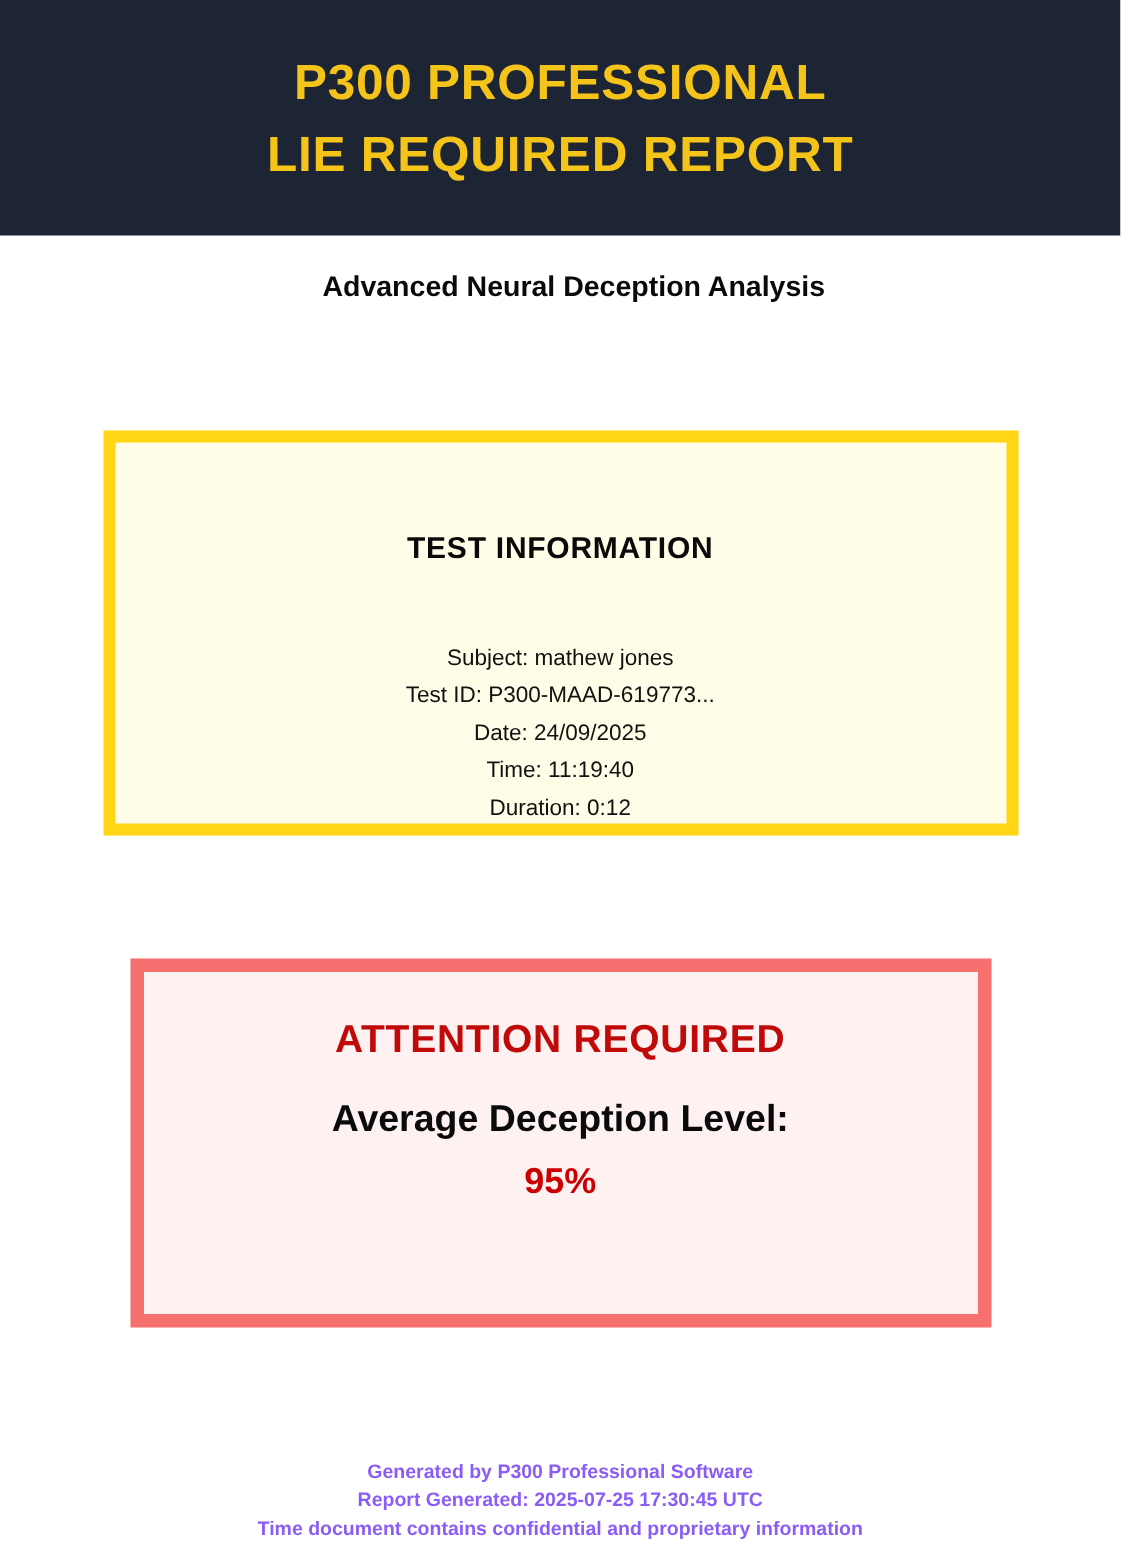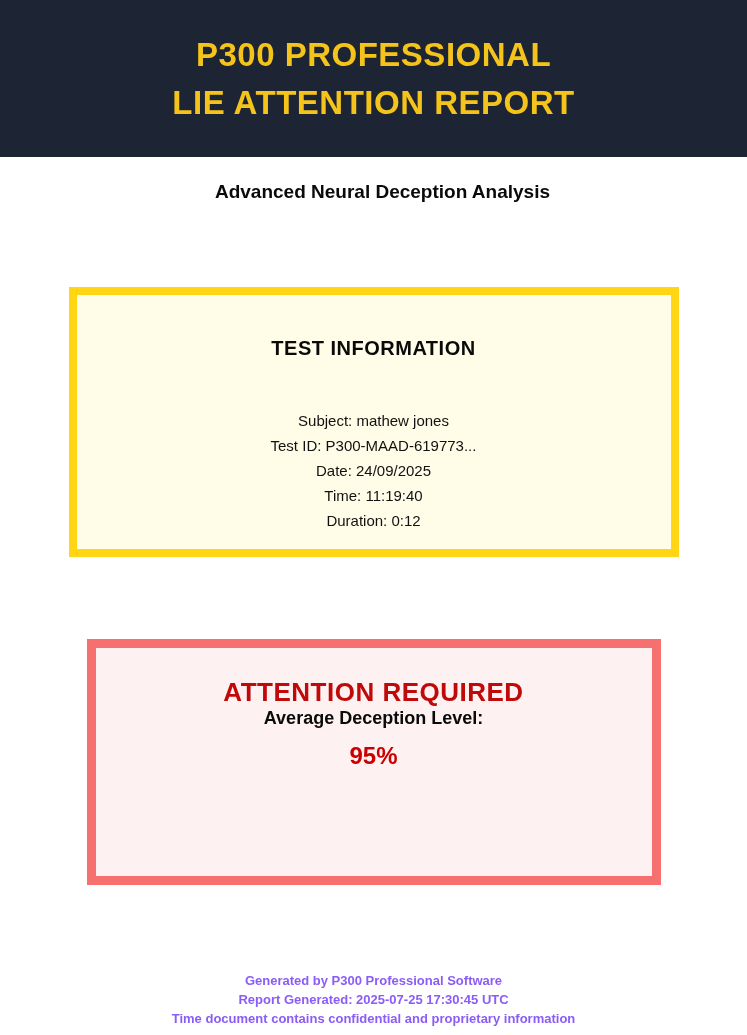--- a/index.html
+++ b/index.html
@@ -45,21 +45,21 @@
   }
   .info-box {
     width: 610px;
     height: 270px;
     margin: 84px auto 0 auto;
     border: 8px solid #ffd514;
     background: #fffde7;
     text-align: center;
   }
   .info-box-title {
-    margin-top: 42px;
+    margin-top: 60px;
     font-size: 20px;
     font-weight: bold;
     letter-spacing: 0.5px;
     color: #0a0a0a;
   }
   .info-lines {
     margin-top: 48px;
   }
   .info-line {
     font-size: 15px;
@@ -75,22 +75,22 @@
     text-align: center;
   }
   .alert-title {
     margin-top: 29px;
     font-size: 26px;
     font-weight: bold;
     letter-spacing: 0.5px;
     color: #c00a0a;
   }
   .alert-label {
-    margin-top: 0;
-    font-size: 18px;
+    margin-top: 24px;
+    font-size: 25px;
     font-weight: bold;
     color: #0a0a0a;
   }
   .alert-value {
     margin-top: 13px;
     font-size: 24px;
     font-weight: bold;
     color: #cc0000;
   }
   .report-footer {
@@ -111,21 +111,21 @@
     color: #444444;
   }
 </style>
 </head>
 <body>
 
 <div class="page">
 
   <div class="report-header">
     <div class="title-line">P300 PROFESSIONAL</div>
-    <div class="title-line">LIE ATTENTION REPORT</div>
+    <div class="title-line">LIE REQUIRED REPORT</div>
   </div>
 
   <div class="subtitle">Advanced Neural Deception Analysis</div>
 
   <div class="info-box">
     <div class="info-box-title">TEST INFORMATION</div>
     <div class="info-lines">
       <div class="info-line">Subject: mathew jones</div>
       <div class="info-line">Test ID: P300-MAAD-619773...</div>
       <div class="info-line">Date: 24/09/2025</div>

